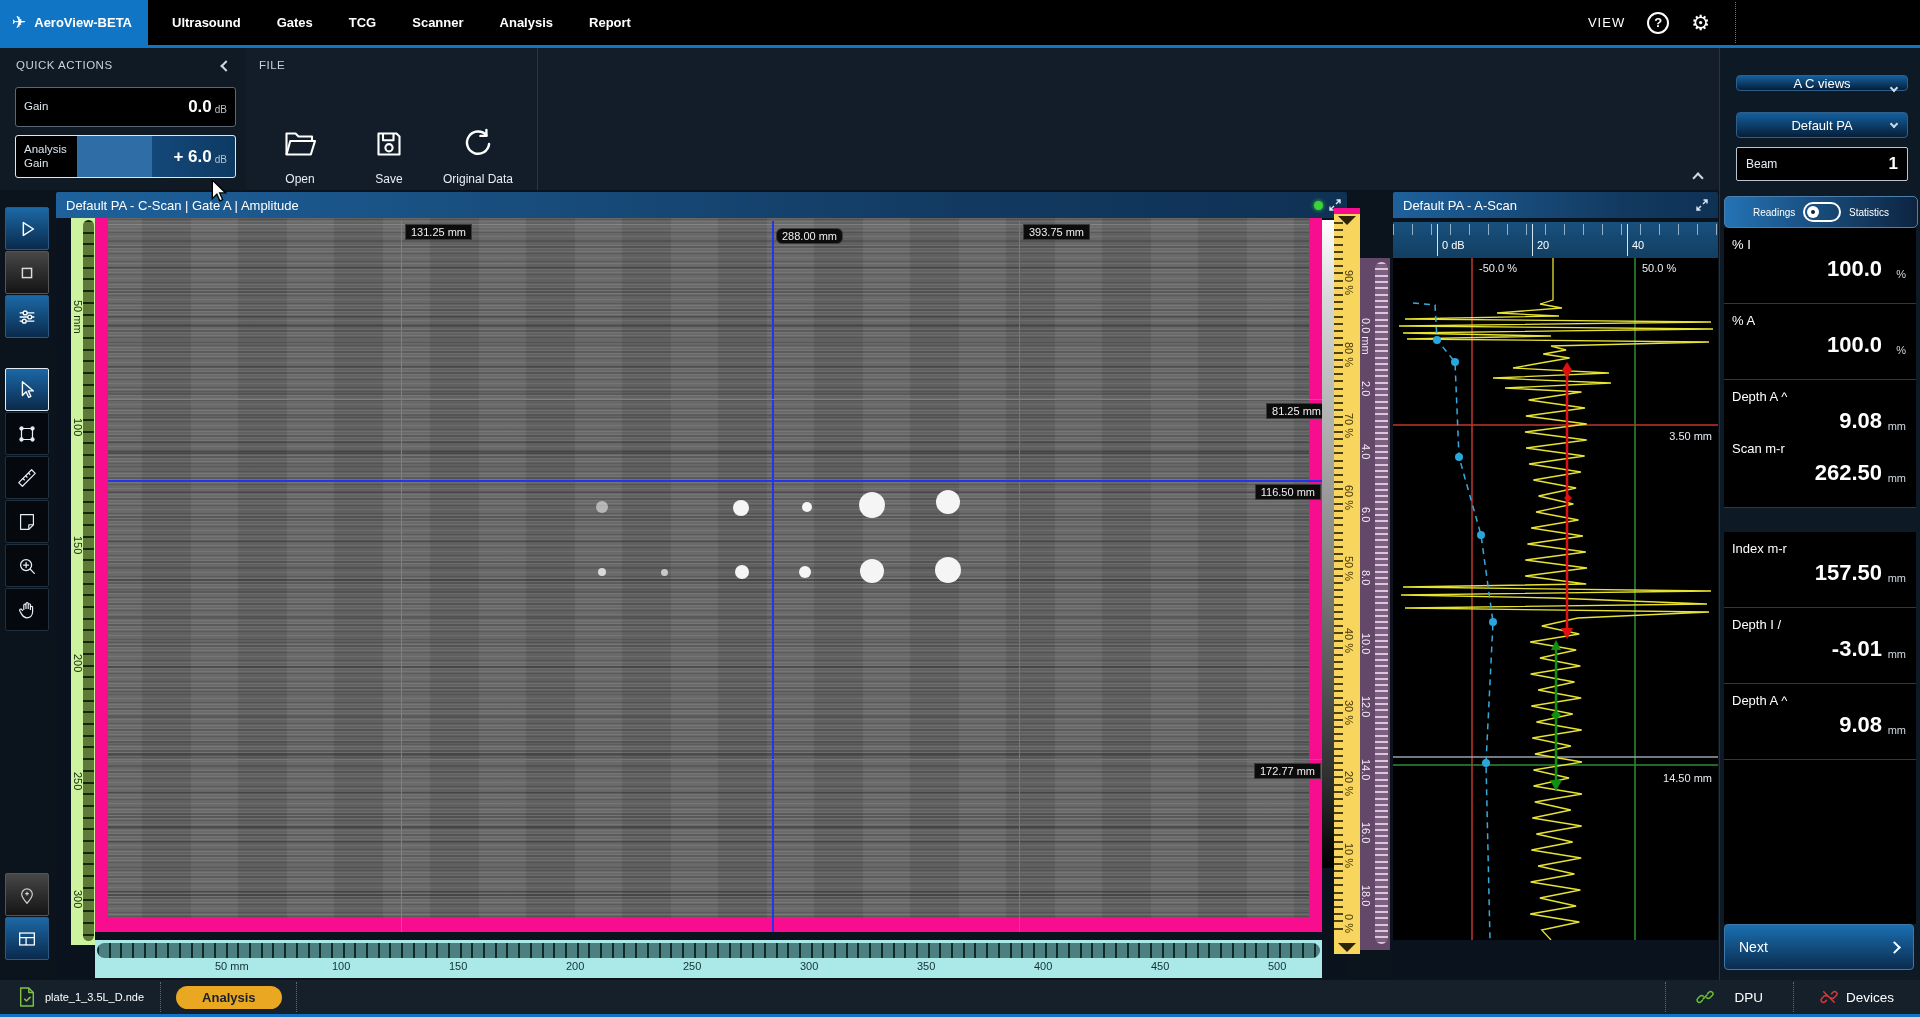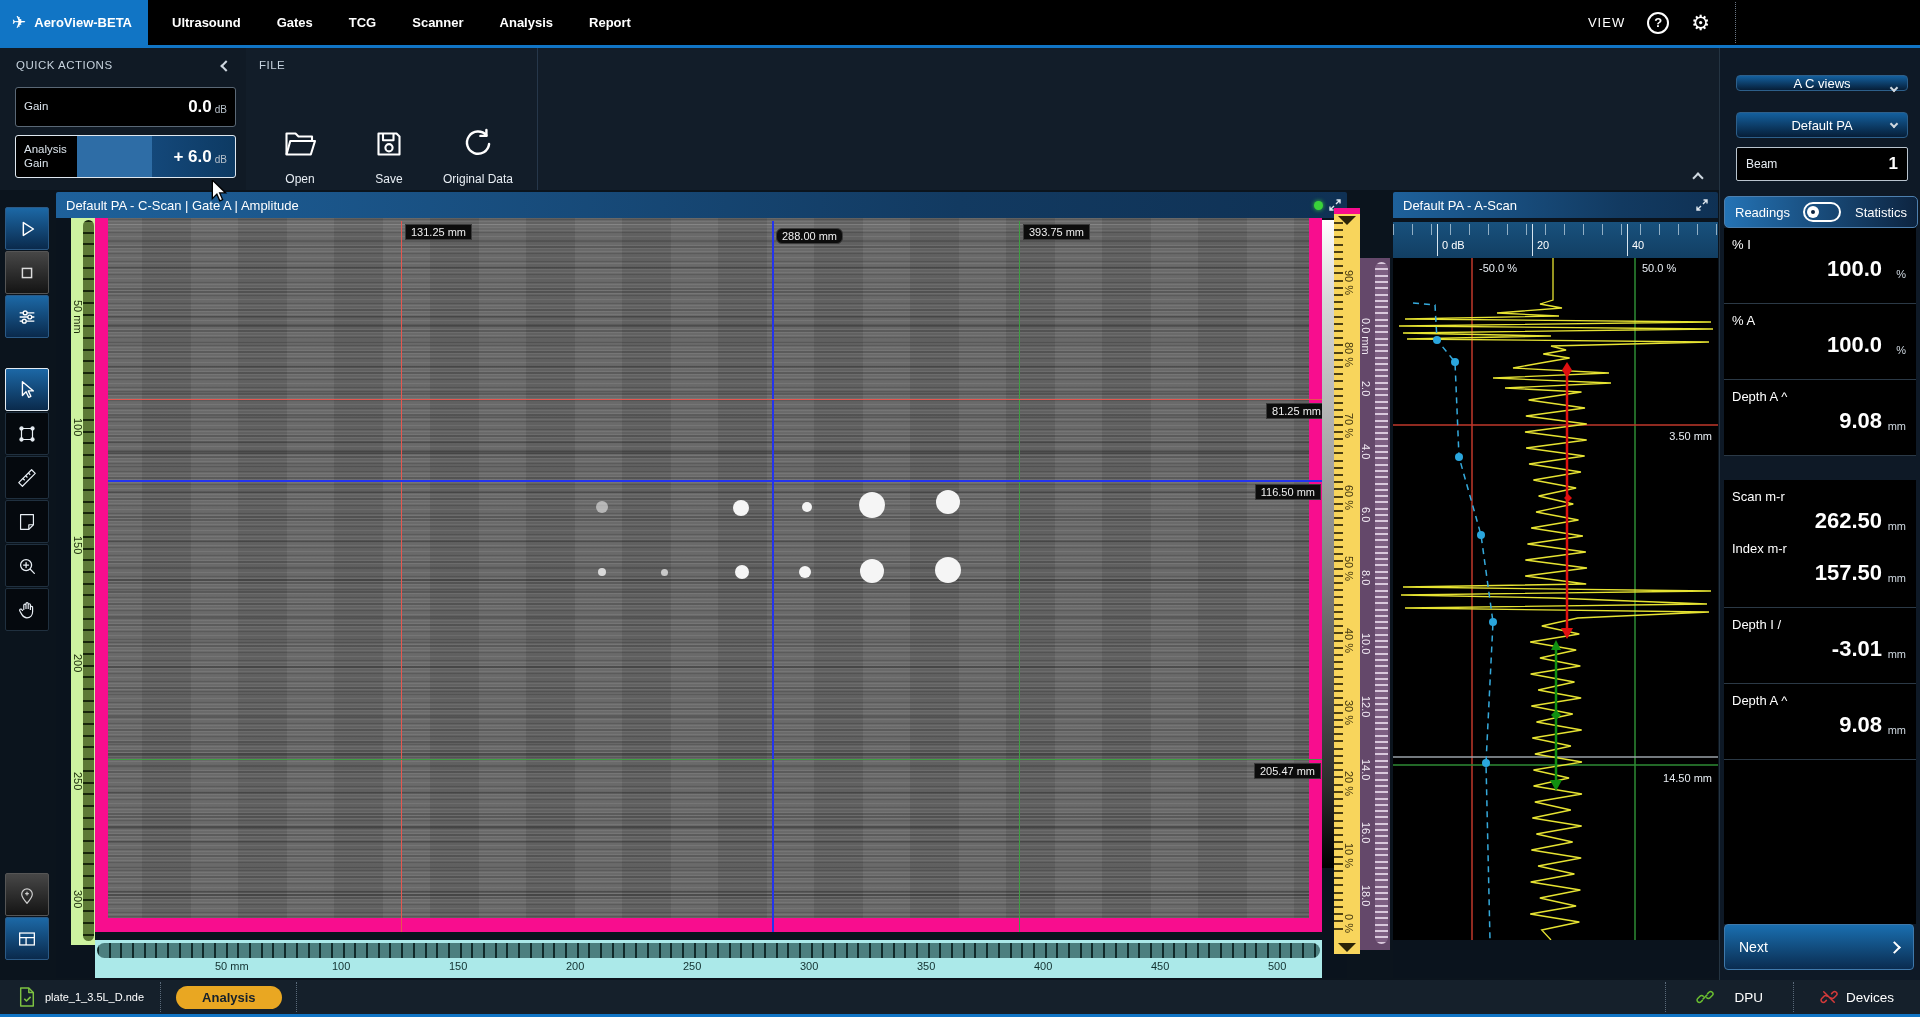--- a/index.html
+++ b/index.html
@@ -54,21 +54,21 @@
   .lband{position:absolute;left:0;right:0;background:rgba(255,255,255,.12);}
   .mag{position:absolute;background:#f80d8e;}
   .vline{position:absolute;width:1px;}
   .hline{position:absolute;height:1px;}
   .tag{position:absolute;background:#0c0c0c;border:1px solid #3a3a3a;color:#efefef;font-size:11px;padding:1px 5px;white-space:nowrap;}
   .dot{position:absolute;border-radius:50%;background:#f5f5f5;filter:blur(.7px);}
   
   .rpanel{position:absolute;left:1719px;top:48px;width:201px;height:932px;background:#0e1926;border-left:1px solid #243442;}
   .drop{position:absolute;left:16px;width:172px;background:linear-gradient(180deg,#14609e,#061e38);border:1px solid #2d5f8a;border-radius:4px;display:flex;align-items:center;justify-content:center;color:#fff;font-size:13px;}
   .beambox{position:absolute;left:16px;width:172px;background:#000;border:1px solid #b9c4ce;border-radius:2px;display:flex;align-items:center;padding:0 9px;}
-  .readhdr{position:absolute;left:4px;width:194px;height:32px;background:linear-gradient(90deg,#2473b5,#0d2440);border:1px solid #4d7fae;border-radius:5px;display:flex;align-items:center;justify-content:space-between;padding:0 10px;font-size:13px;color:#fff;}
+  .readhdr{position:absolute;left:4px;width:194px;height:32px;background:linear-gradient(90deg,#2473b5,#0d2440);border:1px solid #4d7fae;border-radius:5px;display:flex;align-items:center;justify-content:space-between;padding:0 28px;font-size:10px;color:#fff;}
   .togl{width:38px;height:20px;border:2px solid #fff;border-radius:11px;position:relative;}
   .togl .knob{position:absolute;left:2px;top:2px;width:12px;height:12px;border-radius:50%;background:#fff;}
   .togl .knob::after{content:"";position:absolute;left:4px;top:4px;width:4px;height:4px;border-radius:50%;background:#0d2440;}
   .rrow{position:absolute;left:4px;width:192px;height:76px;border-bottom:1px solid #2b3946;background:#000;}
   .rrow .rl2{position:absolute;left:8px;top:9px;font-size:13px;color:#fff;}
   .rrow .rv{position:absolute;right:34px;top:28px;font-size:22px;font-weight:bold;color:#fff;}
   .rrow .ru{position:absolute;right:10px;top:40px;font-size:11px;color:#cfd8e0;}
   .nextbtn{position:absolute;left:4px;top:876px;width:190px;height:46px;background:linear-gradient(180deg,#1a6fb0,#0a2c50);border:1px solid #3f79ab;border-radius:4px;display:flex;align-items:center;padding:0 14px;font-size:14px;color:#fff;}
   
   .statusbar{position:absolute;left:0;top:980px;width:1920px;height:34px;background:#15202b;display:flex;align-items:center;}
@@ -272,21 +272,21 @@
     <div class="vline" style="left:963px;top:29px;height:711px;background:#3f9e43;"></div>
     <div class="hline" style="left:52px;top:207px;width:1214px;background:#e4574f;"></div>
     <div class="hline" style="left:52px;top:288px;width:1214px;height:2px;background:#2434ee;"></div>
     <div class="hline" style="left:52px;top:567px;width:1214px;background:#3f9e43;"></div>
 
     <span class="tag" style="left:349px;top:32px;">131.25 mm</span>
     <span class="tag" style="left:720px;top:36px;border-radius:6px;">288.00 mm</span>
     <span class="tag" style="left:967px;top:32px;">393.75 mm</span>
     <span class="tag" style="right:20px;top:211px;">81.25 mm</span>
     <span class="tag" style="right:26px;top:292px;">116.50 mm</span>
-    <span class="tag" style="right:26px;top:571px;">205.47 mm</span>
+    <span class="tag" style="right:26px;top:571px;">172.77 mm</span>
 
     <div class="abs" style="left:39px;top:748px;width:1227px;height:38px;background:#abe9e9;">
       <div class="abs" style="left:2px;top:3px;width:1223px;height:15px;background:#4c7f7f;border-radius:8px;
         background-image:repeating-linear-gradient(90deg,#102a2a 0 2px,rgba(0,0,0,0) 2px 11.7px);"></div>
       <span class="rlbl" style="left:120px;top:20px;color:#12302f;">50 mm</span>
       <span class="rlbl" style="left:237px;top:20px;color:#12302f;">100</span>
       <span class="rlbl" style="left:354px;top:20px;color:#12302f;">150</span>
       <span class="rlbl" style="left:471px;top:20px;color:#12302f;">200</span>
       <span class="rlbl" style="left:588px;top:20px;color:#12302f;">250</span>
       <span class="rlbl" style="left:705px;top:20px;color:#12302f;">300</span>
@@ -414,21 +414,21 @@
     <div class="rrow" style="top:256px;">
       <span class="rl2">% A</span>
       <span class="rv">100.0</span>
       <span class="ru">%</span>
     </div>
     <div class="rrow" style="top:332px;">
       <span class="rl2">Depth A ^</span>
       <span class="rv">9.08</span>
       <span class="ru">mm</span>
     </div>
-    <div class="rrow" style="top:432px;">
+    <div class="rrow" style="top:384px;">
       <span class="rl2">Scan m-r</span>
       <span class="rv">262.50</span>
       <span class="ru">mm</span>
     </div>
     <div class="rrow" style="top:484px;">
       <span class="rl2">Index m-r</span>
       <span class="rv">157.50</span>
       <span class="ru">mm</span>
     </div>
     <div class="rrow" style="top:560px;">

